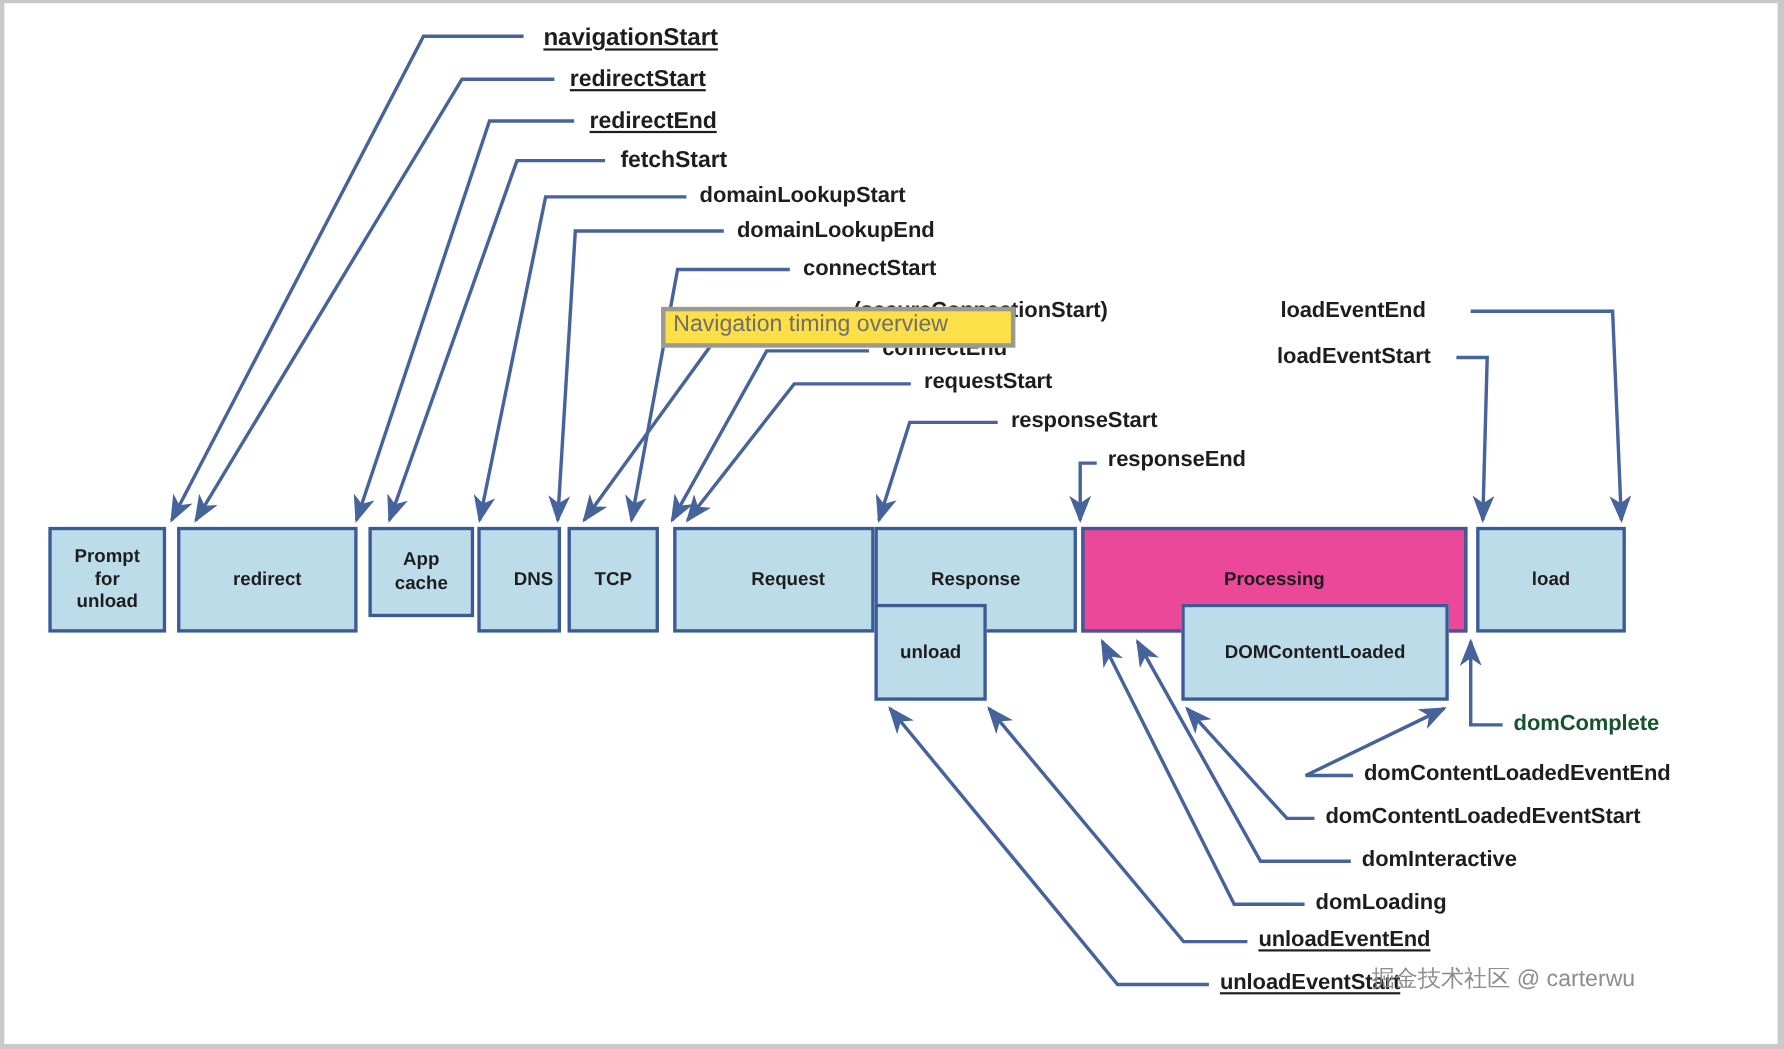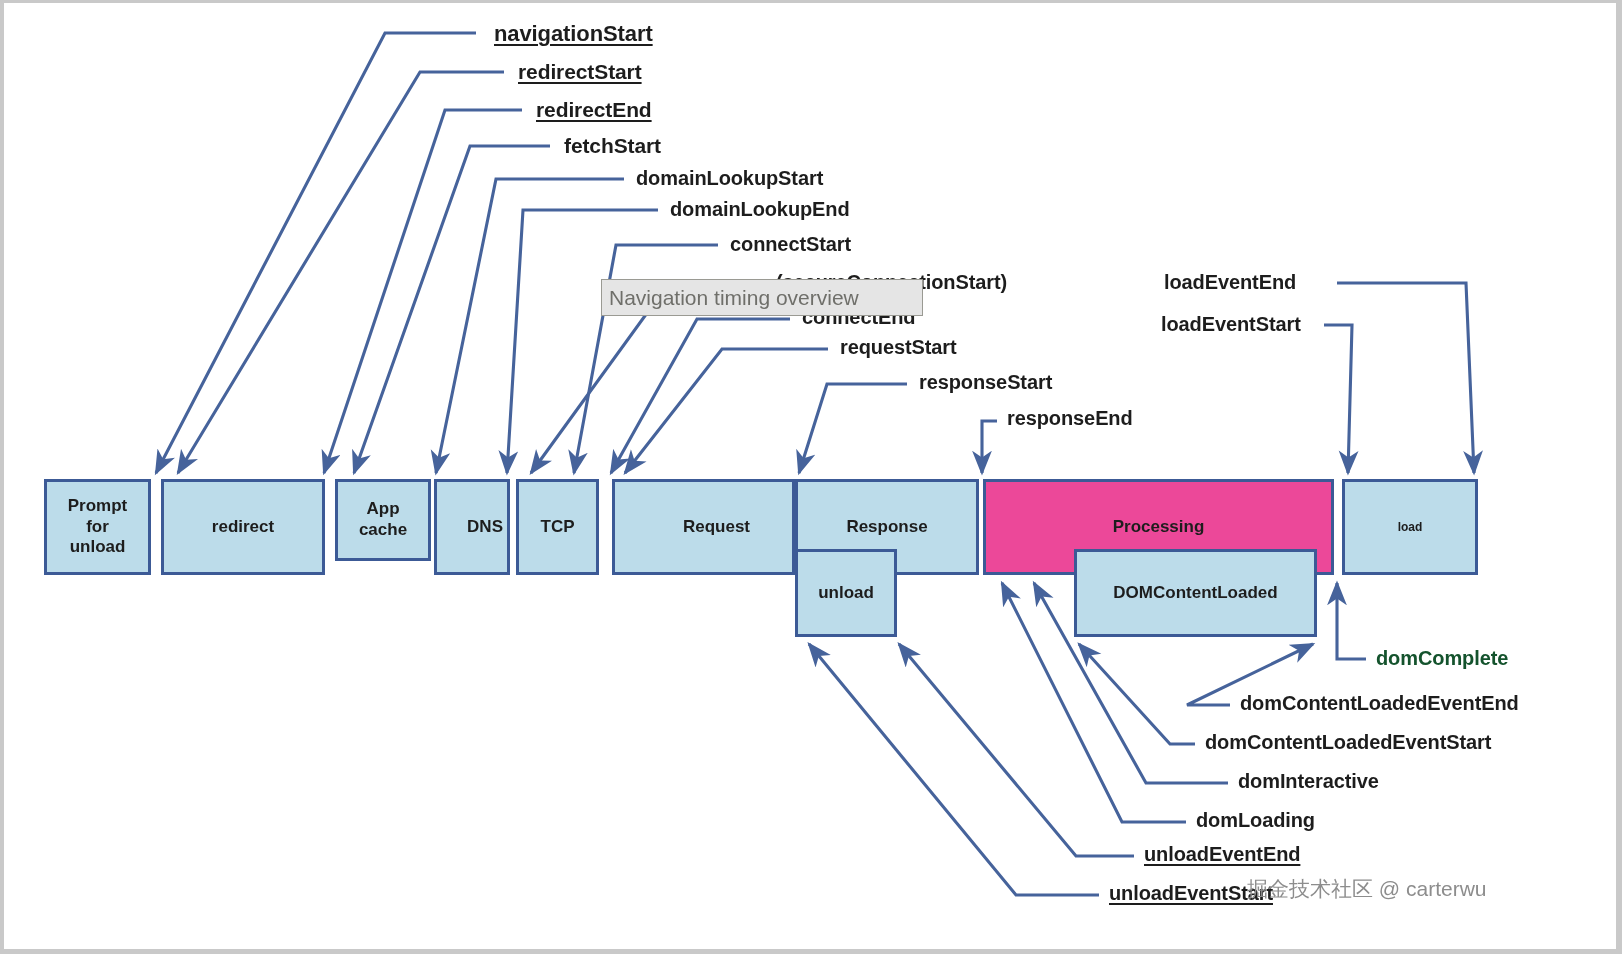--- a/index.html
+++ b/index.html
@@ -45,27 +45,26 @@
     font-weight:bold;
     color:#1d1d1d;
     white-space:nowrap;
     letter-spacing:-0.1px;
   }
   .lbl.und{text-decoration:underline;text-underline-offset:3px;}
 
   
   #tooltip{
     position:absolute;
-    background:#e5e5e5;
-    border:1px solid #d946ef;
+    background:#fde047;
+    border:4px solid #d946ef;
     color:#6f6f6a;
     font-weight:normal;
     white-space:nowrap;
     display:flex;
-    align-items:center;
     box-sizing:border-box;
   }
   
   #watermark{
     position:absolute;
     color:#8d8d8d;
     white-space:nowrap;
     font-weight:normal;
   }
 </style>
@@ -124,21 +123,21 @@
         </div>
         <div class="phase" style="left: 608px; top: 476px; width: 183px; height: 96px; font-size: 17px; background: rgb(188, 220, 234); border-color: rgb(60, 90, 150); color: rgb(29, 29, 29); z-index: 2; padding-left: 26px;">
           <span class="ptxt">Request</span>
         </div>
         <div class="phase" style="left: 791px; top: 476px; width: 184px; height: 96px; font-size: 17px; background: rgb(188, 220, 234); border-color: rgb(60, 90, 150); color: rgb(29, 29, 29); z-index: 2;">
           <span class="ptxt">Response</span>
         </div>
         <div class="phase" style="left: 979px; top: 476px; width: 351px; height: 96px; font-size: 17px; background: #ec4899; border-color: rgb(60, 90, 150); color: rgb(29, 29, 29); z-index: 2;">
           <span class="ptxt">Processing</span>
         </div>
-        <div class="phase" style="left: 1338px; top: 476px; width: 136px; height: 96px; font-size: 12px; background: rgb(188, 220, 234); border-color: rgb(60, 90, 150); color: rgb(29, 29, 29); z-index: 2;">
+        <div class="phase" style="left: 1338px; top: 476px; width: 136px; height: 96px; font-size: 17px; background: rgb(188, 220, 234); border-color: rgb(60, 90, 150); color: rgb(29, 29, 29); z-index: 2;">
           <span class="ptxt">load</span>
         </div>
         <div class="phase sub" style="left: 791px; top: 546px; width: 102px; height: 88px; font-size: 17px; background: rgb(188, 220, 234); border-color: rgb(60, 90, 150); color: rgb(29, 29, 29); z-index: 3;">
           <span class="ptxt">unload</span>
         </div>
         <div class="phase sub" style="left: 1070px; top: 546px; width: 243px; height: 88px; font-size: 17px; background: rgb(188, 220, 234); border-color: rgb(60, 90, 150); color: rgb(29, 29, 29); z-index: 3;">
           <span class="ptxt">DOMContentLoaded</span>
         </div>
       </div>
     <div id="label-layer">

